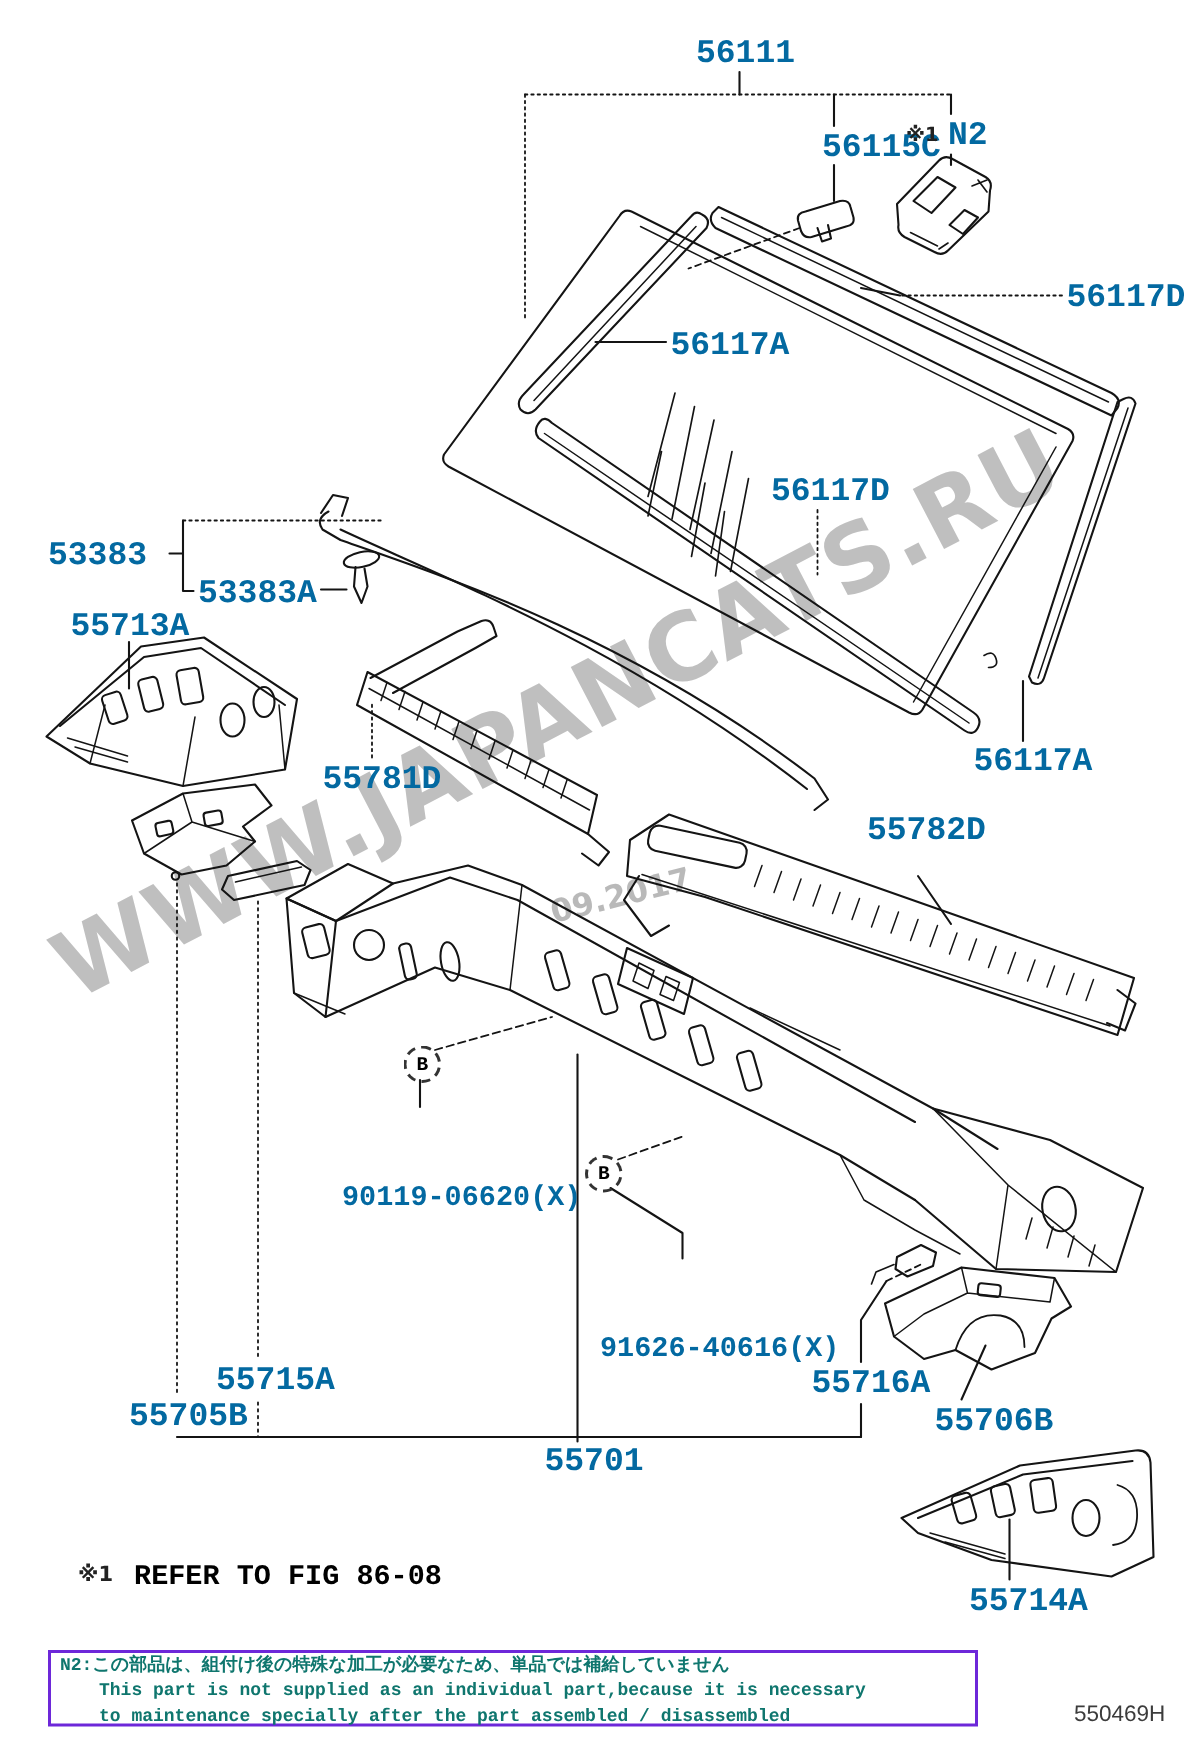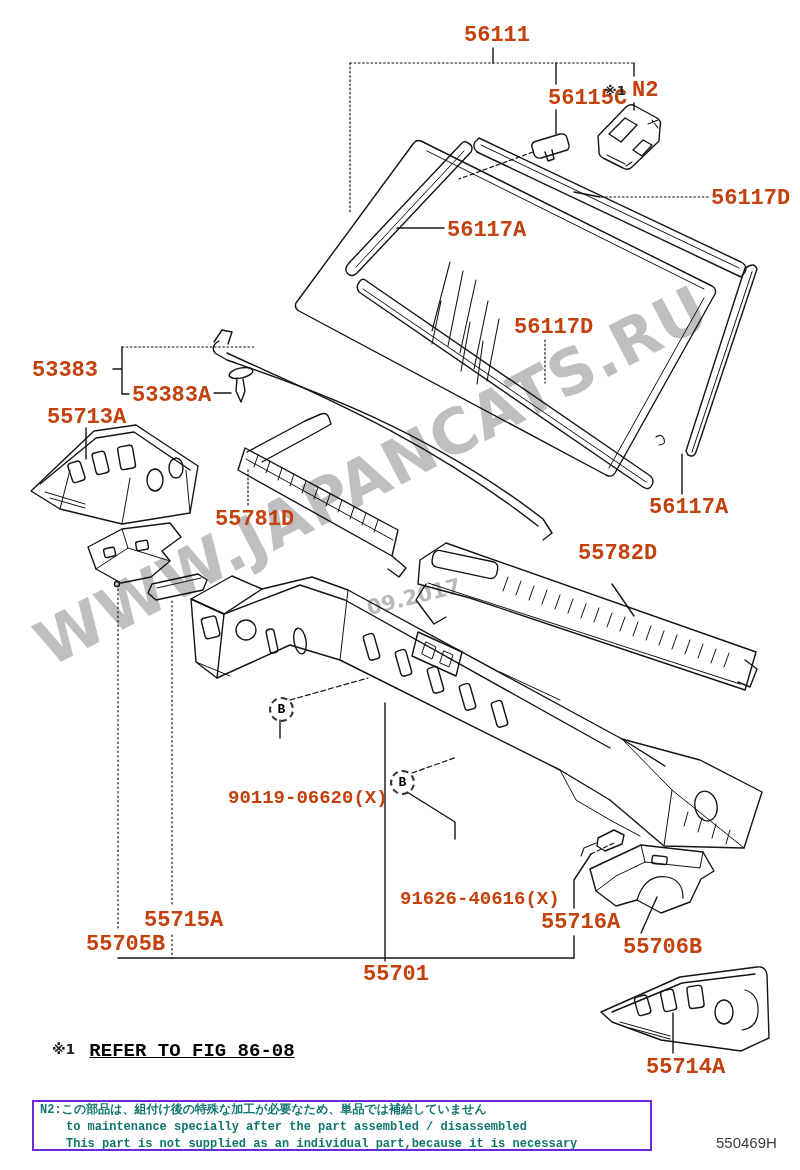--- a/index.html
+++ b/index.html
@@ -1,33 +1,33 @@
 <!DOCTYPE html>
 <html><head>
 <meta charset="utf-8">
 <style>
   html,body{margin:0;padding:0;background:#ffffff;}
   .stage{position:relative;width:800px;height:1170px;background:#fff;overflow:hidden;
          font-family:"Liberation Mono",monospace;}
   svg{position:absolute;left:0;top:0;}
-  .lbl{position:absolute;font:bold 22px/1.05 "Liberation Mono",monospace;color:#c2410c;
+  .lbl{position:absolute;font:bold 22px/1.05 "Liberation Mono",monospace;color:#0369a1;
        white-space:nowrap;letter-spacing:0;}
   .lbl.sm{font-size:19px;margin-top:48px;}
   .mark{position:absolute;font:bold 13px/1 "DejaVu Sans",sans-serif;color:#222;white-space:nowrap;}
   .bolt{position:absolute;width:21px;height:21px;border:2px dashed #333;border-radius:50%;
         display:flex;align-items:center;justify-content:center;
         font:bold 13px "Liberation Mono",monospace;color:#000;background:rgba(255,255,255,.0);}
   .wm-big{position:absolute;left:40px;top:612px;font:bold 62px "DejaVu Sans",sans-serif;
         color:rgba(128,128,128,0.5);transform:rotate(-27.5deg);transform-origin:0 50%;
         letter-spacing:1px;white-space:nowrap;pointer-events:none;}
   .wm-date{position:absolute;left:366px;top:585px;font:bold 21px "DejaVu Sans",sans-serif;
         color:rgba(128,128,128,0.55);transform:rotate(-14deg);white-space:nowrap;pointer-events:none;}
   .footnote{position:absolute;left:52px;top:1040px;}
   .footnote .fmark{font:bold 14px "DejaVu Sans",sans-serif;color:#222;vertical-align:2px;}
-  .footnote .ftext{font:bold 19px "Liberation Mono",monospace;color:#000;margin-left:14px;text-decoration:underline;}
+  .footnote .ftext{font:bold 19px "Liberation Mono",monospace;color:#000;margin-left:14px;}
   .notebox{position:absolute;left:32px;top:1100px;width:604px;height:47px;
         border:2px solid #6d28d9;padding:0 6px;color:#0f766e;}
   .notebox .jp{font:bold 12px/1.4 "Liberation Mono","DejaVu Sans",sans-serif;white-space:nowrap;}
   .notebox .en{font:bold 12px/1.4 "Liberation Mono",monospace;white-space:nowrap;padding-left:26px;}
   .pagecode{position:absolute;left:716px;top:1134px;font:15px "Liberation Sans",sans-serif;color:#3c3c3c;text-align:right;}
 </style>
 </head>
 <body>
 
 <div class="stage">
@@ -240,19 +240,19 @@
   <div class="bolt" style="left:390px;top:770px">
     <span>B</span>
   </div>
 
   <div class="footnote">
     <span class="fmark" style="position:static">※1</span><span class="ftext">REFER TO FIG 86-08</span>
   </div>
 
   <div class="notebox">
     <div class="jp">N2:この部品は、組付け後の特殊な加工が必要なため、単品では補給していません</div>
+    <div class="en">This part is not supplied as an individual part,because it is necessary</div>
     <div class="en">to maintenance specially after the part assembled / disassembled</div>
-    <div class="en">This part is not supplied as an individual part,because it is necessary</div>
   </div>
 
   <div class="pagecode">550469H</div>
 
 </div>
 
 </body></html>

